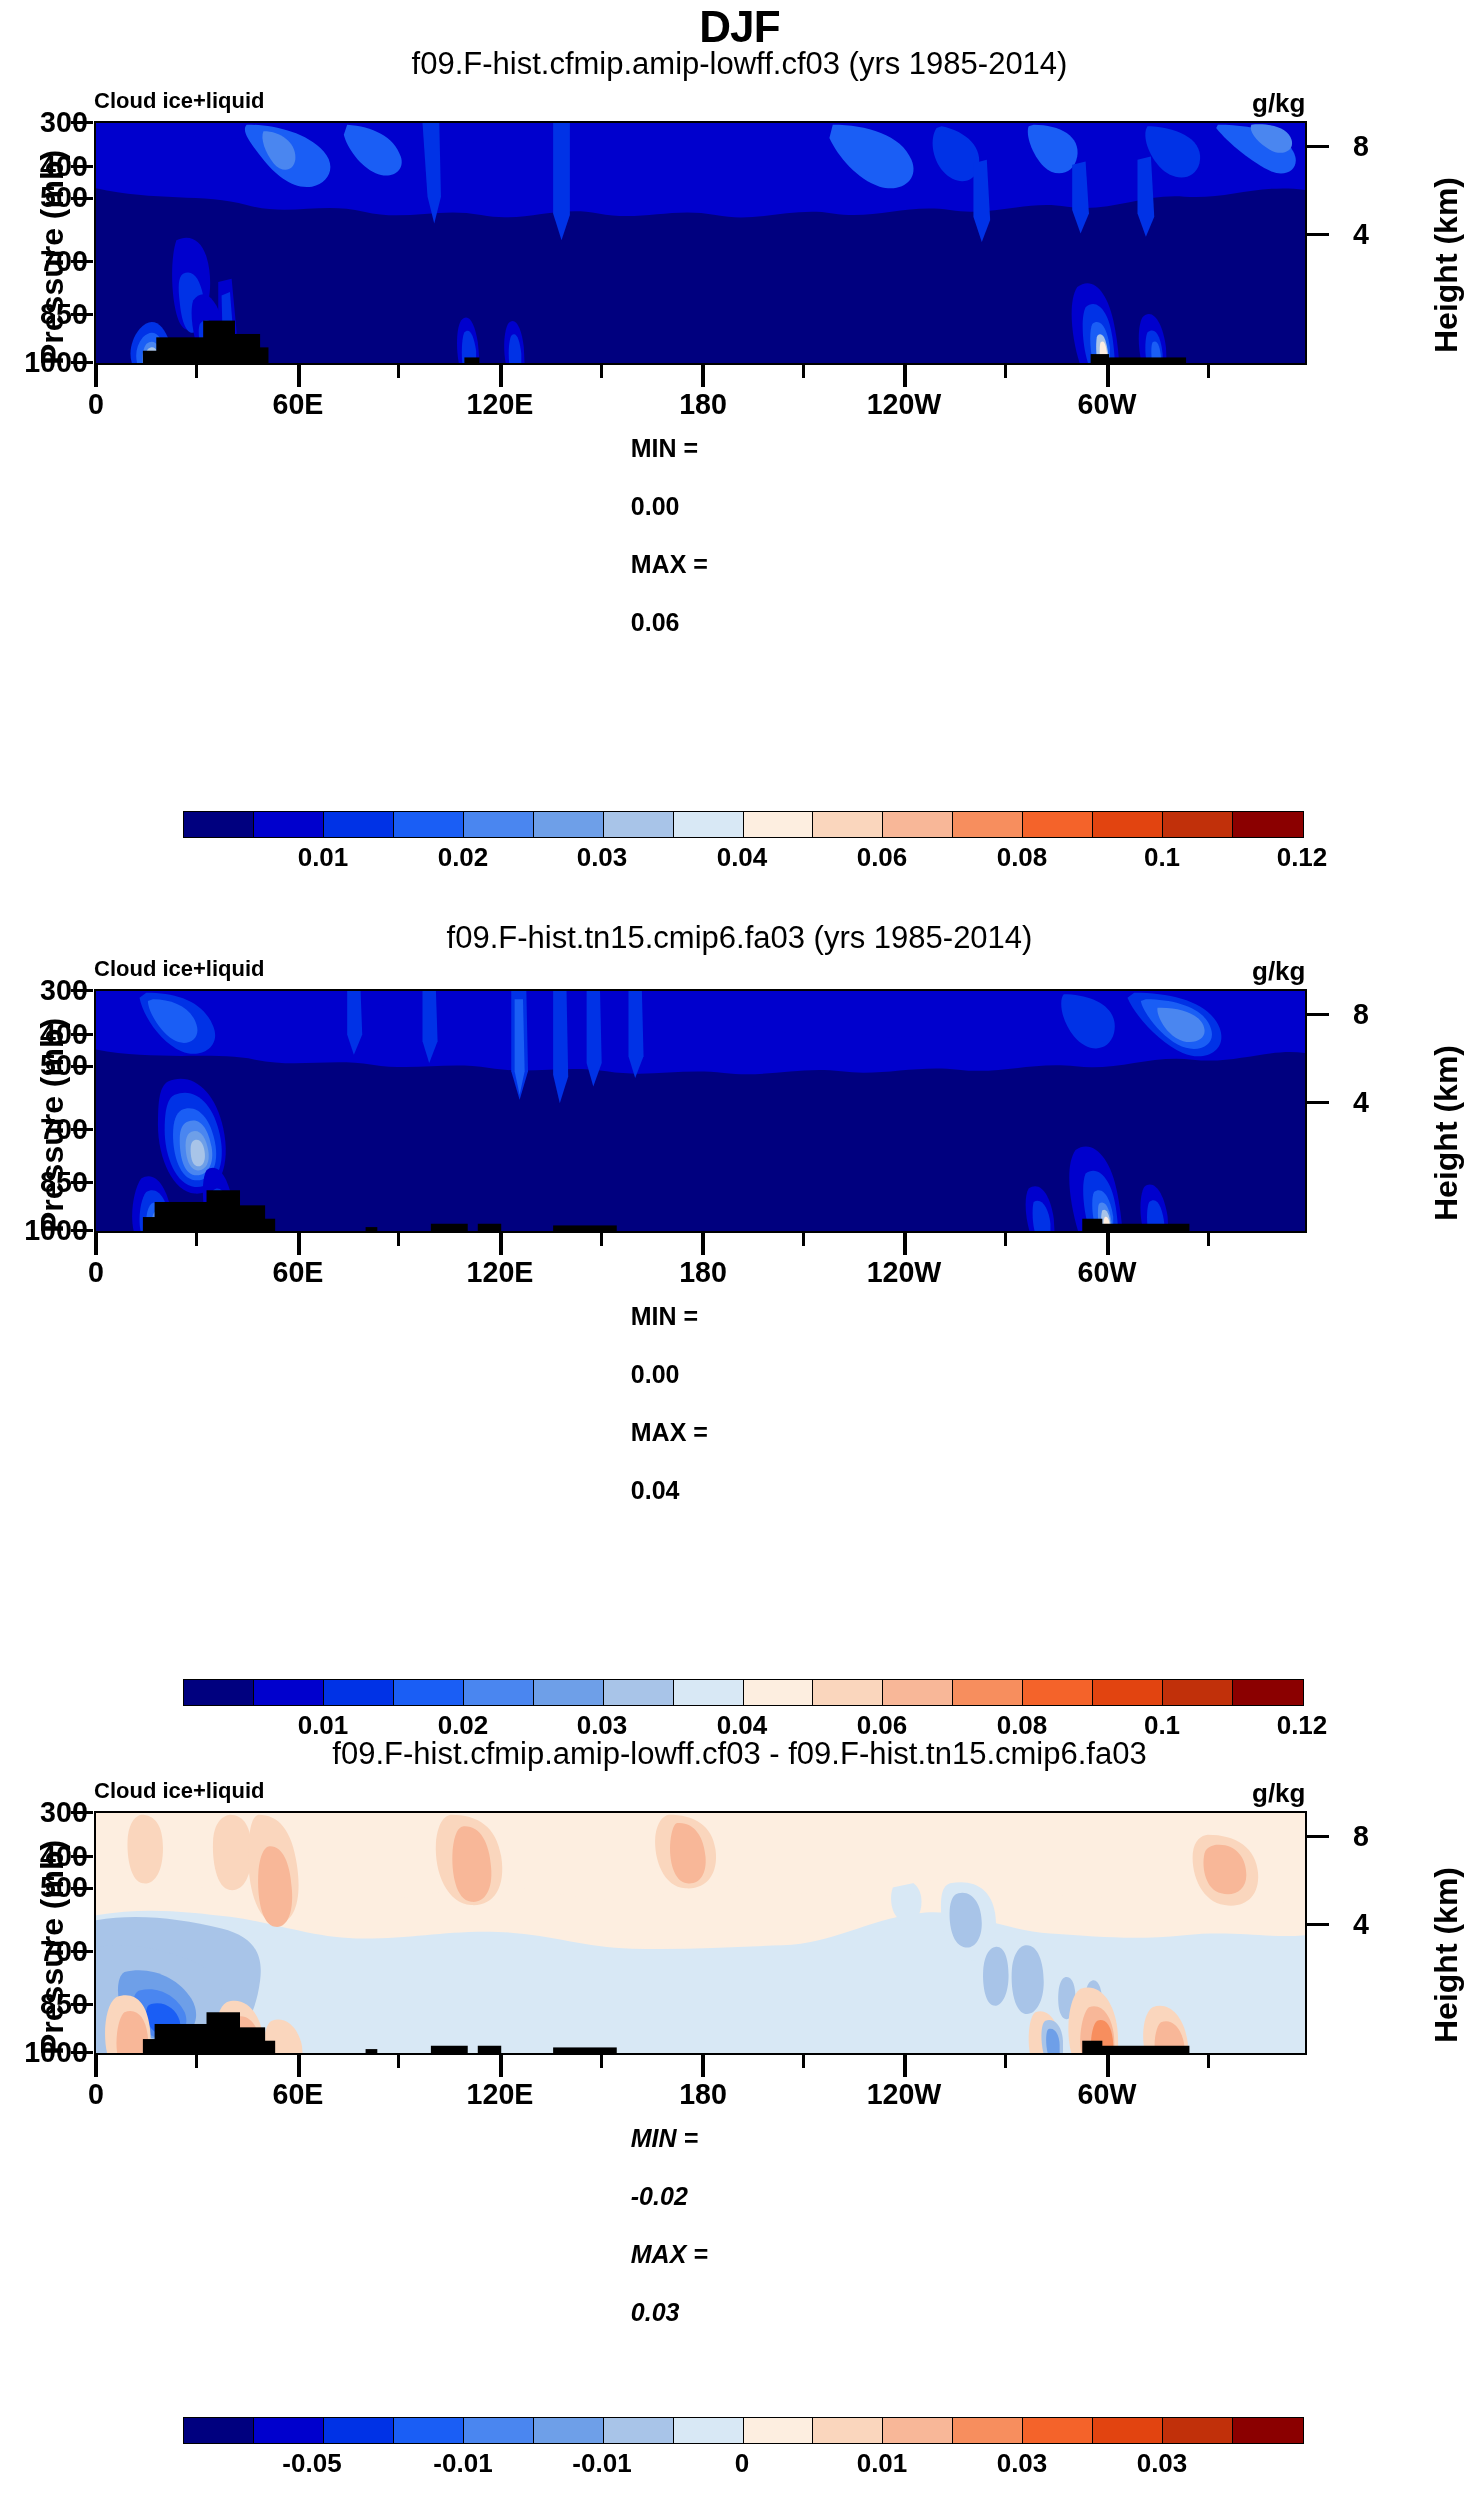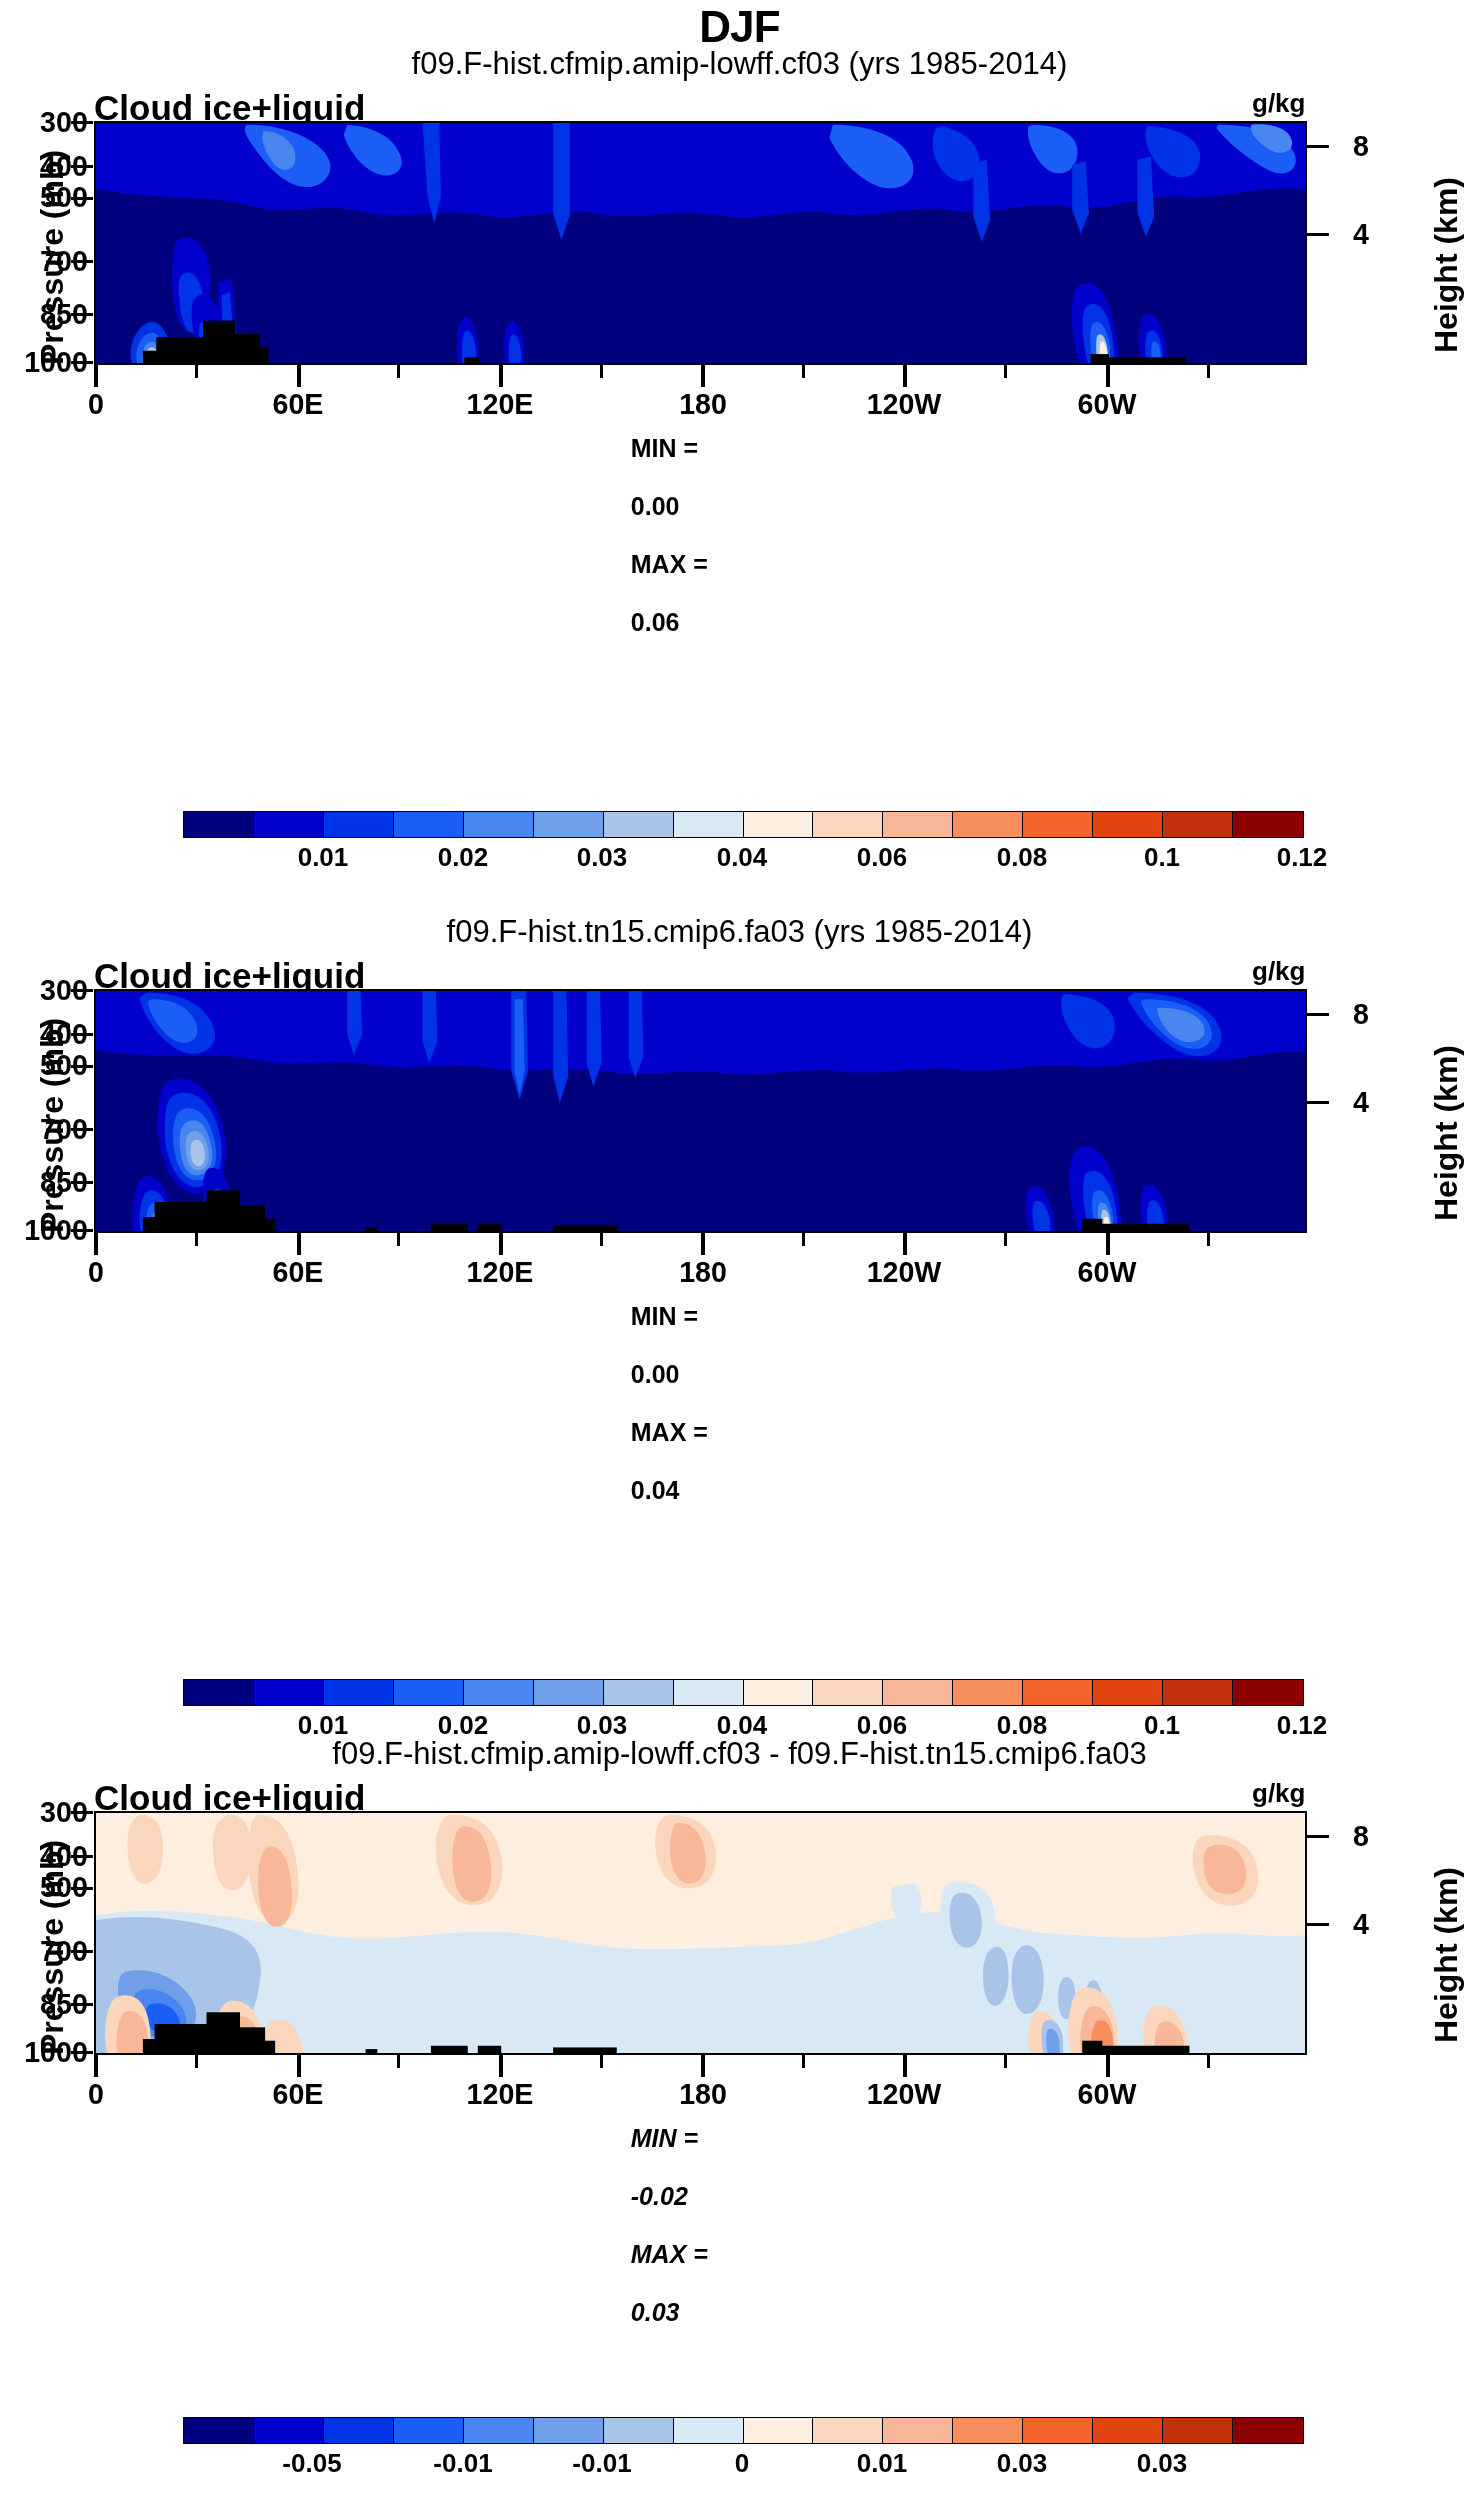--- a/index.html
+++ b/index.html
@@ -2,21 +2,21 @@
 <html style="font-size:13.4px"><head>
 <meta charset="utf-8">
 <style>
   html,body{margin:0;padding:0;background:#fff;}
   body{width:1479px;height:2500px;font-family:"Liberation Sans",sans-serif;color:#000;position:relative;overflow:hidden;}
 
   .main-title{position:absolute;left:0;top:1.7px;width:1479px;text-align:center;font-size:44px;font-weight:bold;letter-spacing:-0.8px;}
 
   .panel{position:absolute;left:0;width:1479px;}
   .panel-title{position:absolute;left:0;width:1479px;text-align:center;font-size:31px;font-weight:normal;white-space:nowrap;}
-  .sub-left{position:absolute;font-size:35px;font-weight:bold;}
+  .sub-left{position:absolute;font-size:22px;font-weight:bold;}
   .sub-right{position:absolute;font-size:26px;font-weight:bold;}
 
   .plotbox{position:absolute;border:2.5px solid #000;box-sizing:border-box;overflow:hidden;}
   .plotinner{position:absolute;inset:0;}
 
   .ylab{position:absolute;font-size:28.6px;font-weight:bold;text-align:right;width:92px;}
   .ylab2{position:absolute;font-size:28.6px;font-weight:bold;text-align:left;width:76px;}
   .ytick{position:absolute;height:3.4px;background:#000;width:22px;}
   .ytick-r{position:absolute;height:3.4px;background:#000;width:22px;}
 
@@ -184,21 +184,21 @@
       <div class="cbarlab" style="left: 352px; top: 0px;">0.03</div>
       <div class="cbarlab" style="left: 492px; top: 0px;">0.04</div>
       <div class="cbarlab" style="left: 632px; top: 0px;">0.06</div>
       <div class="cbarlab" style="left: 772px; top: 0px;">0.08</div>
       <div class="cbarlab" style="left: 912px; top: 0px;">0.1</div>
       <div class="cbarlab" style="left: 1052px; top: 0px;">0.12</div>
     </div>
 </div>
 
 <div class="panel" style="top:868px;">
-  <div class="panel-title" style="top:46px;text-align:center;">f09.F-hist.tn15.cmip6.fa03 (yrs 1985-2014)</div>
+  <div class="panel-title" style="top:52px;text-align:center;">f09.F-hist.tn15.cmip6.fa03 (yrs 1985-2014)</div>
   <div class="sub-left" style="left:94px;top:88px;">Cloud ice+liquid</div>
   <div class="sub-right" style="left:1252px;top:88px;">g/kg</div>
 
   <div class="axis-title-left" style="left:34px;top:365px;">Pressure (mb)</div>
   <div class="axis-title-right" style="left:1428px;top:353px;">Height (km)</div>
 
   <div class="ylab" style="left:-4.2px;top:106px;">300</div>
   <div class="ylab" style="left:-4.2px;top:150px;">400</div>
   <div class="ylab" style="left:-4.2px;top:181px;">500</div>
   <div class="ylab" style="left:-4.2px;top:245px;">700</div>

